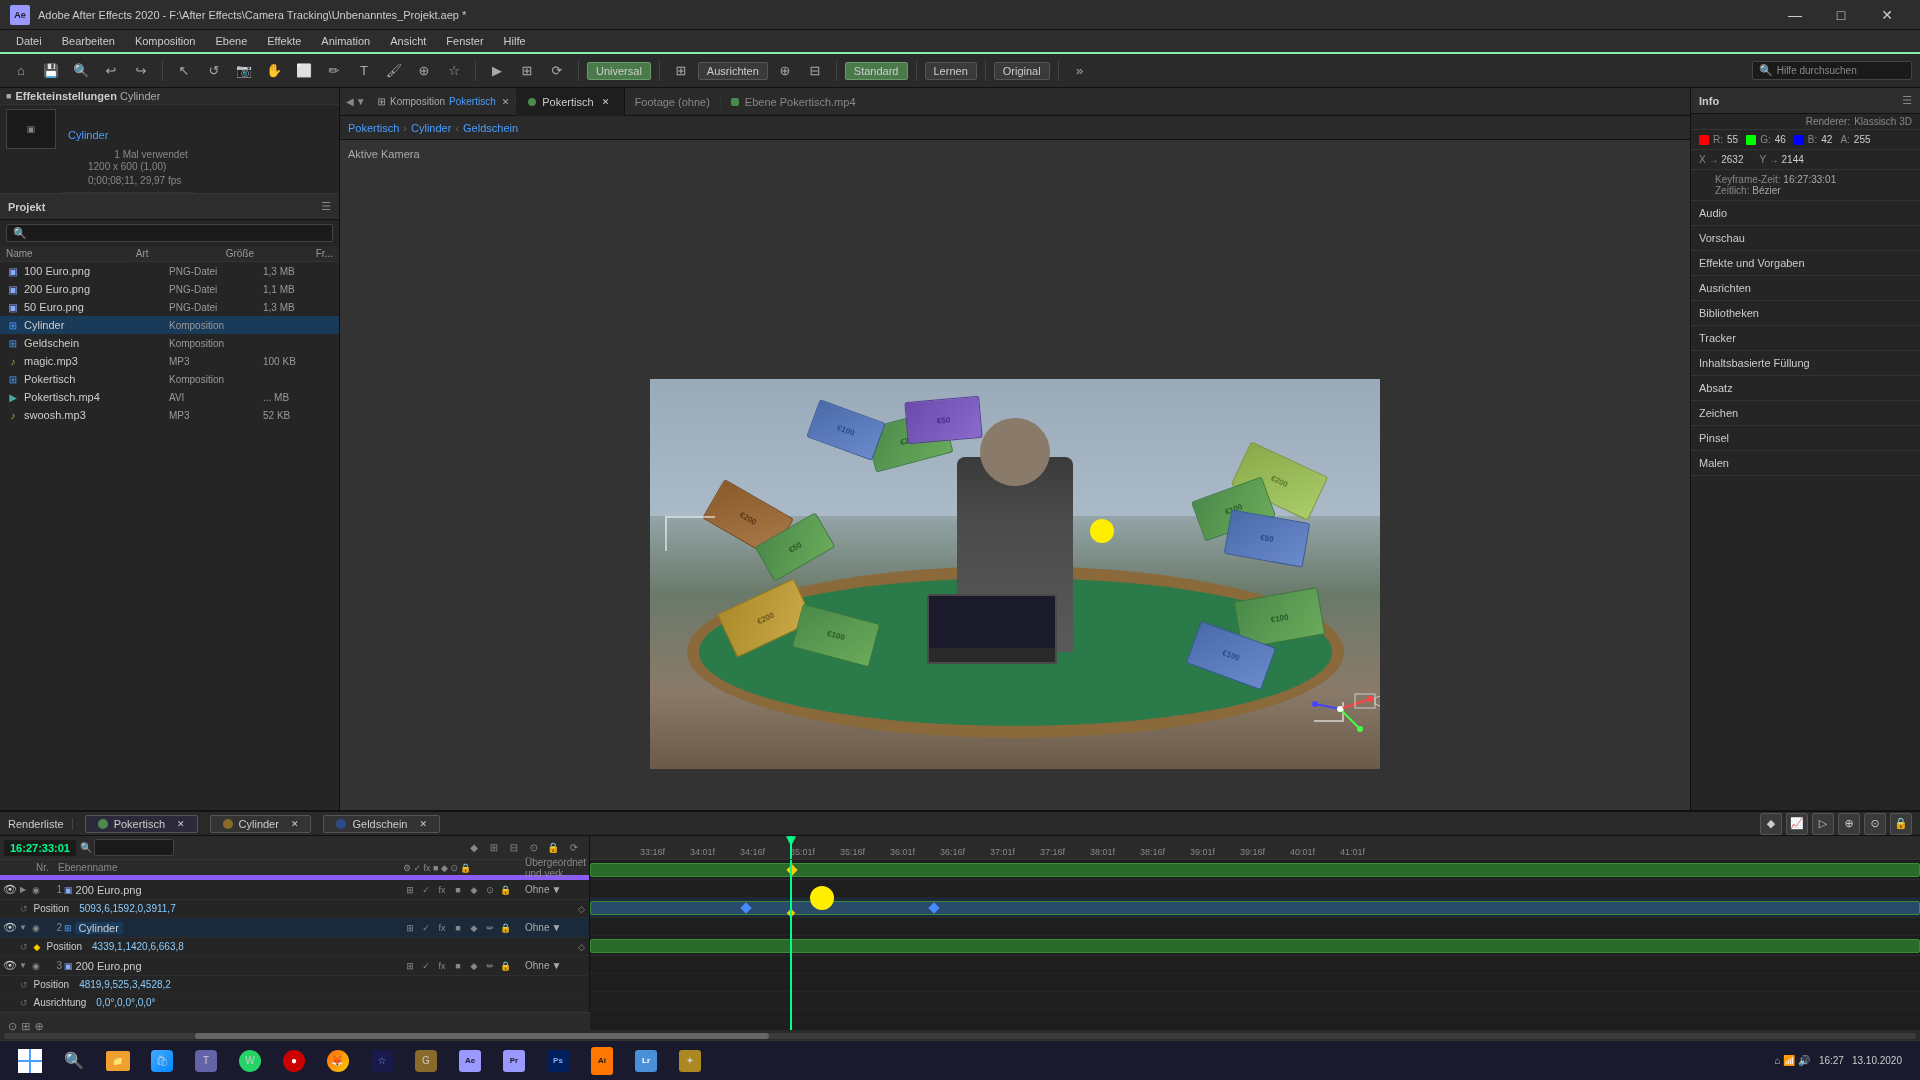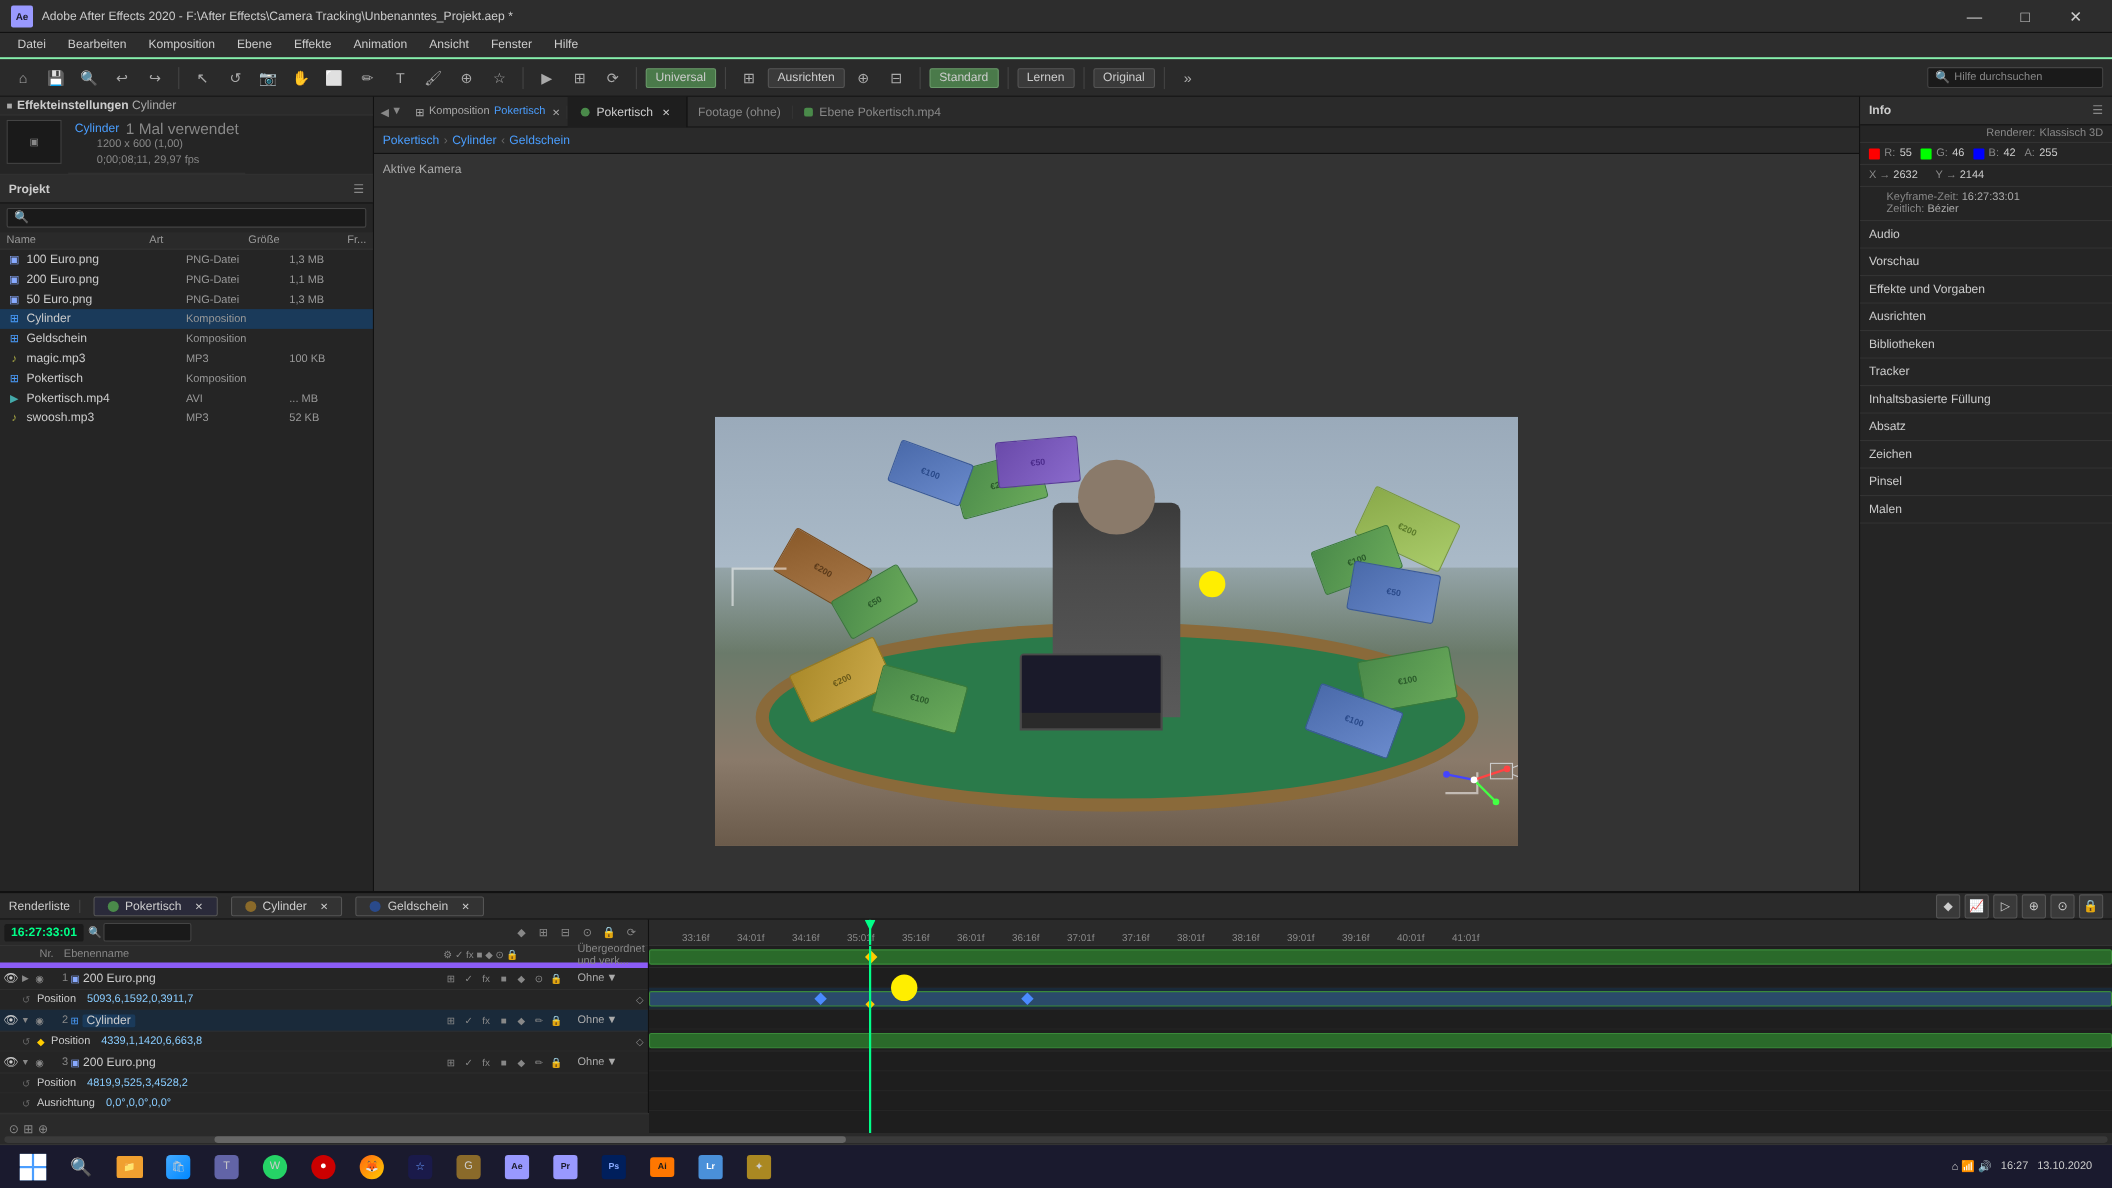--- a/index.html
+++ b/index.html
@@ -114,21 +114,21 @@
     .layer-vis { width: 12px; height: 12px; display: flex; align-items: center; justify-content: center; cursor: pointer; }
     .layer-num { width: 18px; text-align: right; font-size: 10px; color: #888; }
     .layer-name-cell { flex: 1; font-size: 11px; color: #ccc; display: flex; align-items: center; gap: 3px; overflow: hidden; white-space: nowrap; }
     .layer-name-highlight { background: #1a3a5a; padding: 0 4px; border-radius: 2px; }
     .layer-switch { width: 14px; height: 14px; display: flex; align-items: center; justify-content: center; font-size: 9px; color: #888; cursor: pointer; }
     .layer-mode { width: 60px; font-size: 10px; color: #aaa; display: flex; align-items: center; gap: 2px; }
 
     
     #timeline-tracks { flex: 1; background: #1e1e1e; overflow: hidden; position: relative; }
     #tl-ruler { height: 24px; background: #2a2a2a; border-bottom: 1px solid #333; display: flex; align-items: flex-end; padding-bottom: 2px; position: relative; }
-    .ruler-mark { position: absolute; bottom: 2px; font-size: 9px; color: #888; }
+    .ruler-mark { position: absolute; bottom: 2px; font-size: 9px; color: #888; margin-left: 20px; }
     #tl-playhead { position: absolute; top: 0; bottom: 0; width: 2px; background: #00ff88; z-index: 10; left: 200px; }
     #tl-playhead-top { position: absolute; top: 0; width: 10px; height: 10px; background: #00ff88; transform: translateX(-4px); clip-path: polygon(50% 100%, 0% 0%, 100% 0%); }
     .track-row { height: 20px; border-bottom: 1px solid #2a2a2a; position: relative; }
     .track-bar { position: absolute; top: 3px; height: 14px; border-radius: 2px; }
     .track-bar.green { background: #2a6a2a; border: 1px solid #3a8a3a; }
     .track-sub-row { height: 18px; border-bottom: 1px solid #252525; }
 
     
     .yellow-dot { position: absolute; width: 24px; height: 24px; background: #ffee00; border-radius: 50%; z-index: 20; }
 
@@ -250,21 +250,21 @@
       </span>
     </div>
 
     <div class="left-panel-top">
       <div class="proj-thumb">
         <span style="font-size:9px;color:#888;">▣</span>
       </div>
       <div class="proj-top-info">
         <div class="proj-top-name">
           <span style="color:#4a9eff;">Cylinder</span>
-          <span style="font-size:14px;color:#888;">1 Mal verwendet</span>
+          <span style="font-size:10px;color:#888;margin-top:40px;">1 Mal verwendet</span>
         </div>
         <div class="proj-top-details">1200 x 600 (1,00)</div>
         <div class="proj-top-details">0;00;08;11, 29,97 fps</div>
       </div>
     </div>
 
     <div id="project-header">
       <span id="project-title">Projekt</span>
       <div style="display:flex;align-items:center;gap:4px;margin-left:auto;">
         <button style="background:none;border:none;color:#888;cursor:pointer;font-size:11px;">☰</button>
@@ -892,21 +892,21 @@
   <div class="taskbar-item">
     <div style="width:22px;height:22px;background:#9999ff;border-radius:3px;display:flex;align-items:center;justify-content:center;font-size:8px;font-weight:bold;color:#1a1a2a;">Ae</div>
   </div>
   <div class="taskbar-item">
     <div style="width:22px;height:22px;background:#9999ff;border-radius:3px;display:flex;align-items:center;justify-content:center;font-size:8px;font-weight:bold;color:#1a1a2a;">Pr</div>
   </div>
   <div class="taskbar-item">
     <div style="width:22px;height:22px;background:#001f5c;border-radius:3px;display:flex;align-items:center;justify-content:center;font-size:8px;font-weight:bold;color:#88aaff;">Ps</div>
   </div>
   <div class="taskbar-item">
-    <div style="width:22px;height:18px;background:#ff7700;border-radius:3px;display:flex;align-items:center;justify-content:center;font-size:8px;font-weight:bold;color:#1a1a1a;">Ai</div>
+    <div style="width:22px;height:28px;background:#ff7700;border-radius:3px;display:flex;align-items:center;justify-content:center;font-size:8px;font-weight:bold;color:#1a1a1a;">Ai</div>
   </div>
   <div class="taskbar-item">
     <div style="width:22px;height:22px;background:#4a90d9;border-radius:3px;display:flex;align-items:center;justify-content:center;font-size:8px;font-weight:bold;color:#fff;">Lr</div>
   </div>
   <div class="taskbar-item">
     <div style="width:22px;height:22px;background:#aa8822;border-radius:3px;display:flex;align-items:center;justify-content:center;font-size:10px;">✦</div>
   </div>
   <div style="flex:1;"></div>
   <div style="display:flex;align-items:center;gap:8px;padding:0 8px;font-size:10px;color:#ccc;">
     <span>⌂ 📶 🔊</span>

